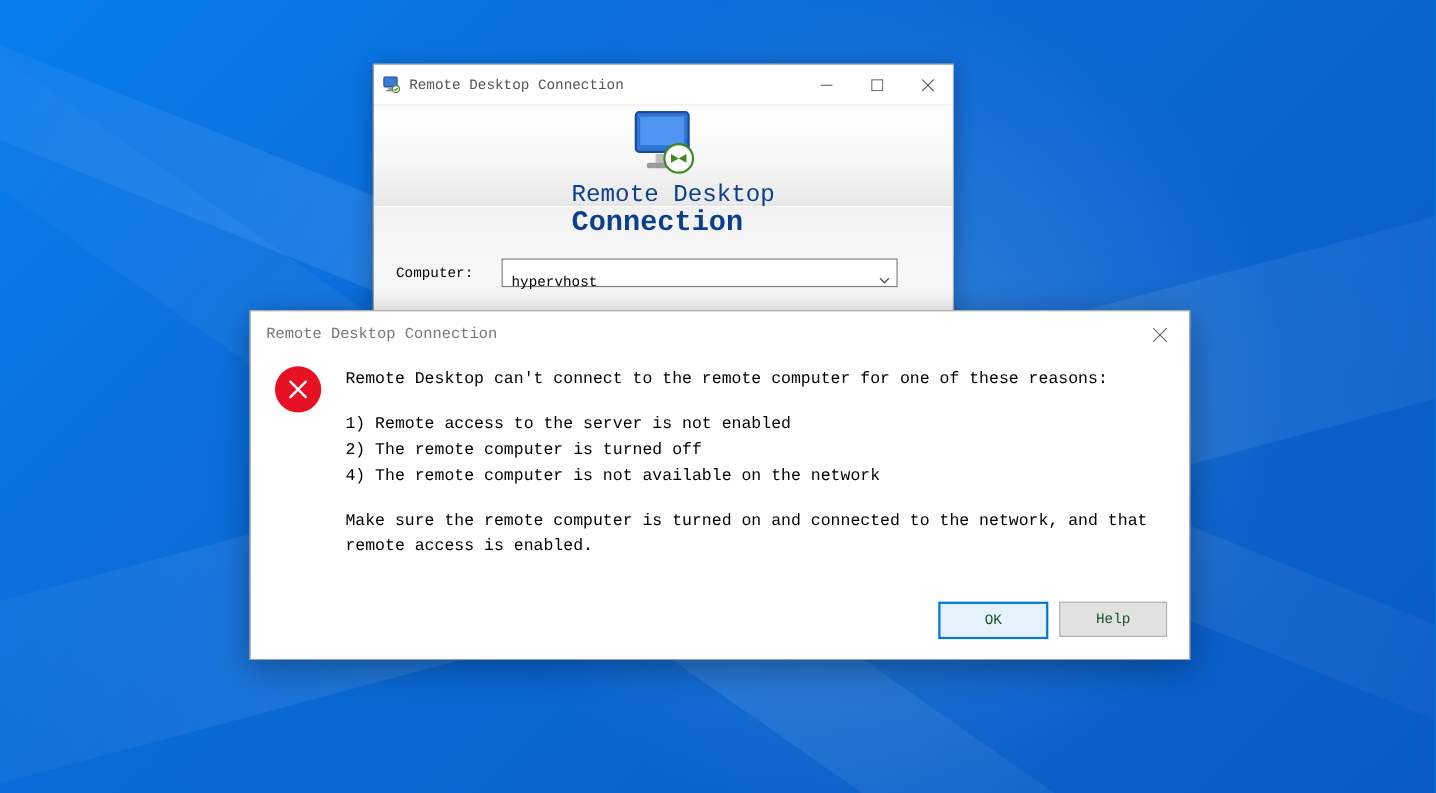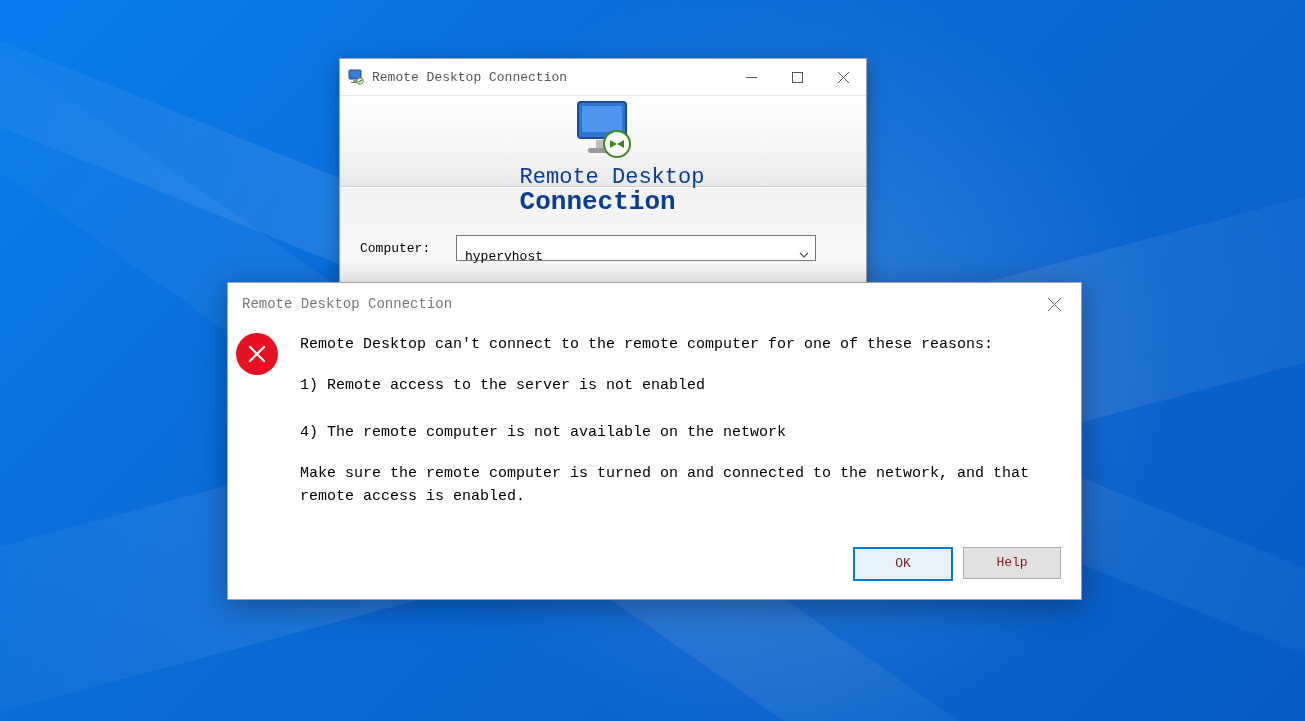--- a/index.html
+++ b/index.html
@@ -144,21 +144,21 @@
   }
   .err-titlebar .title { flex:1; font-size: 14px; color:#777; }
   .err-titlebar .close {
     width: 46px; height: 100%;
     display:flex; align-items:center; justify-content:center;
   }
   .err-titlebar .close svg { width:13px; height:13px; stroke:#666; stroke-width:1; fill:none; }
 
   .err-body {
     display:flex;
-    padding: 8px 28px 18px 8px;
+    padding: 8px 28px 18px 22px;
   }
   .err-icon {
     width: 42px; height: 42px; flex: 0 0 42px;
     margin-right: 22px;
     border-radius: 50%;
     background: #e81123;
     display:flex; align-items:center; justify-content:center;
   }
   .err-icon svg { width:20px; height:20px; stroke:#fff; stroke-width:2.2; fill:none; stroke-linecap:round; }
 
@@ -172,21 +172,21 @@
     gap: 10px;
     padding: 10px 20px 18px 20px;
   }
   .btn {
     min-width: 96px;
     height: 30px;
     font-size: 13px;
     display:flex; align-items:center; justify-content:center;
     background: #e1e1e1;
     border: 1px solid #adadad;
-    color:#7f1d1d;
+    color:#14532d;
   }
   .btn.default {
     border: 2px solid #0078d7;
     background: #e5f1fb;
   }
 </style>
 </head>
 <body>
 
 <div class="desktop">
@@ -280,21 +280,21 @@
       <div class="err-icon">
         <svg viewBox="0 0 20 20">
             <line x1="3" y1="3" x2="17" y2="17"></line>
             <line x1="17" y1="3" x2="3" y2="17"></line>
           </svg>
       </div>
       <div class="err-text">
         <p>Remote Desktop can't connect to the remote computer for one of these reasons:</p>
         <p style="margin-bottom:0;">
           <span>1) Remote access to the server is not enabled</span><br>
-          <br>
+          <span>2) The remote computer is turned off</span><br>
           <span>4) The remote computer is not available on the network</span>
         </p>
         <p style="margin-top:18px;">Make sure the remote computer is turned on and connected to the network, and that remote access is enabled.</p>
       </div>
     </div>
 
     <div class="err-buttons">
       <div class="btn default">
         <span>OK</span>
       </div>

